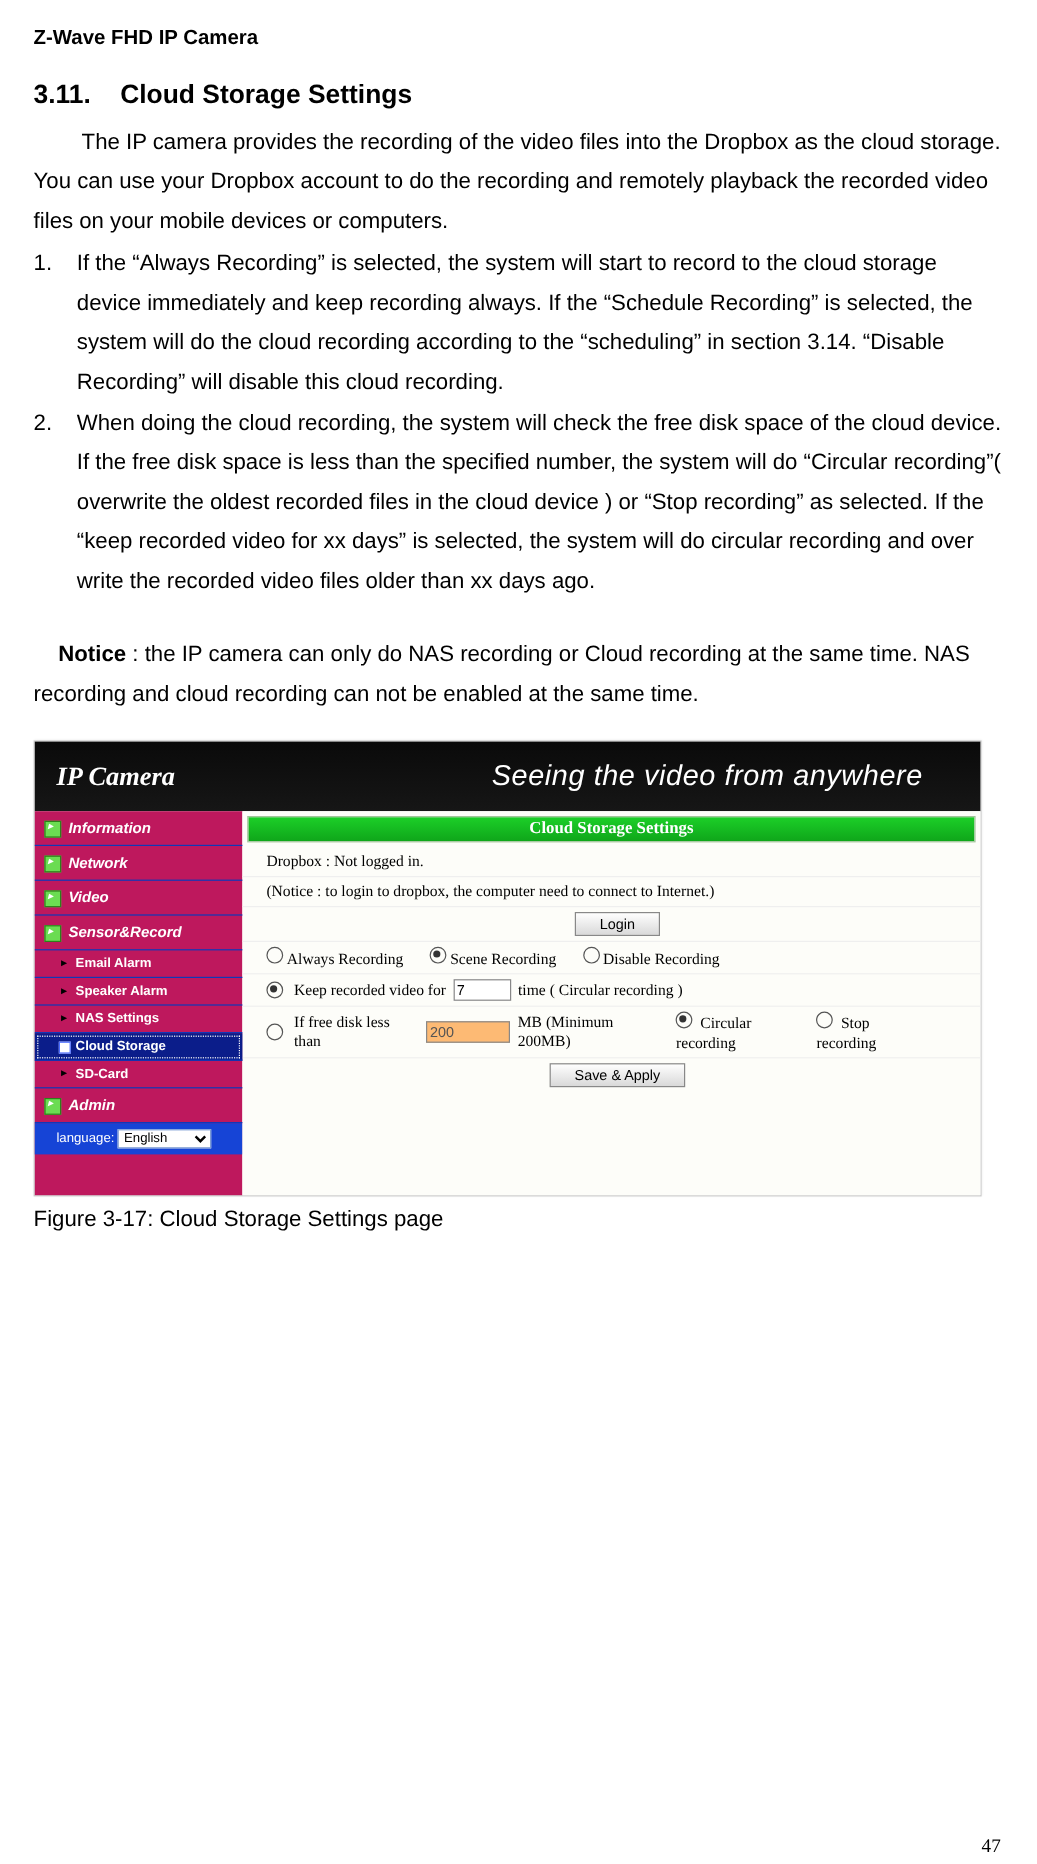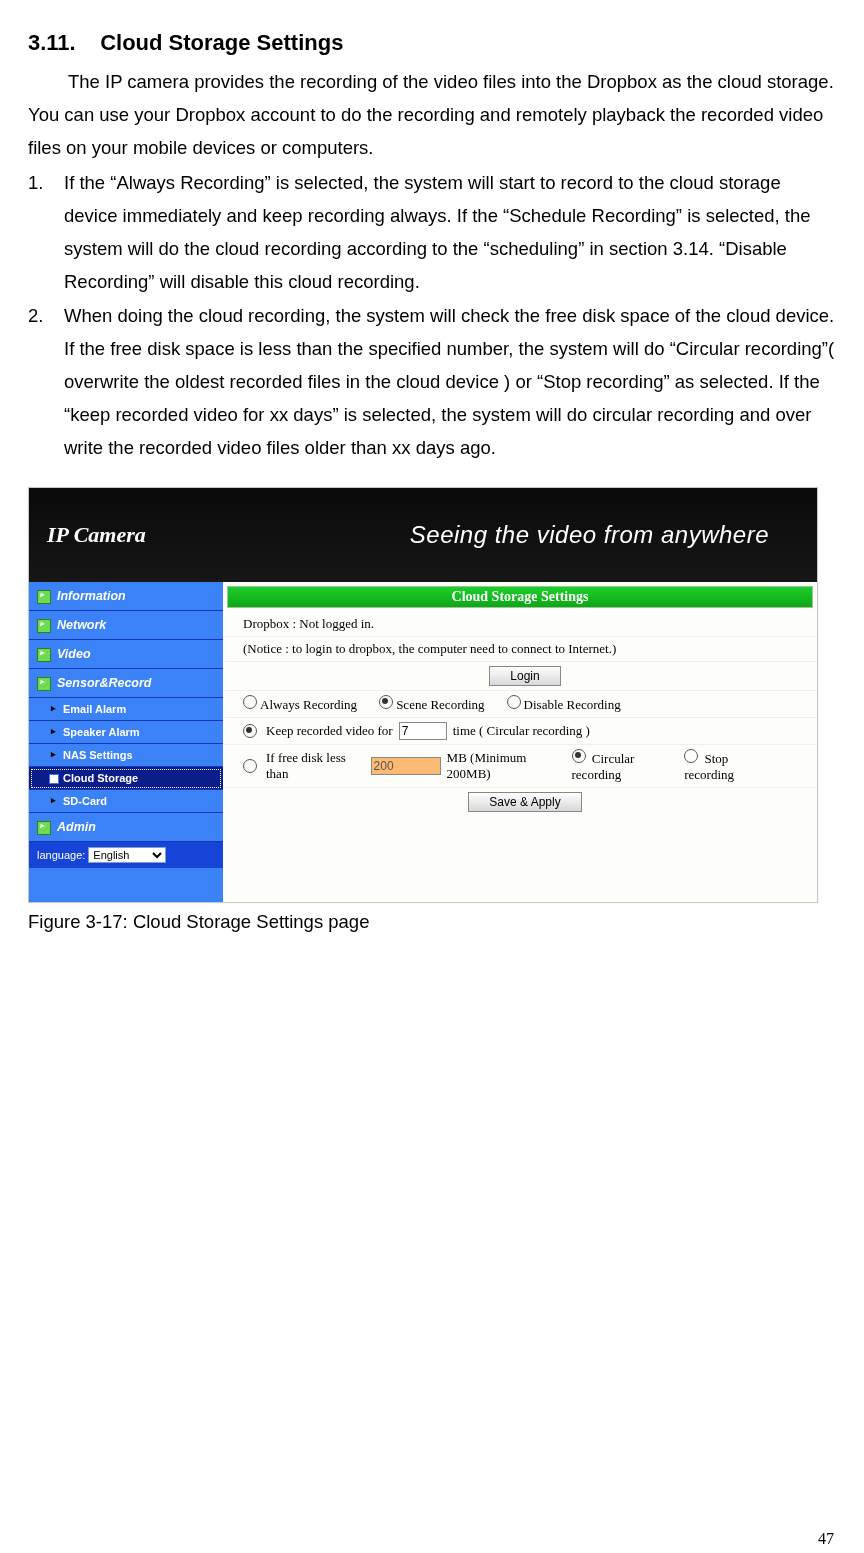--- a/index.html
+++ b/index.html
@@ -47,46 +47,46 @@
 
   
   .app {
     width: 788px;
     border: 1px solid #c8c8c8;
     background: #fff;
     margin-top: 22px;
     box-shadow: 0 0 2px rgba(0,0,0,.08);
   }
   .header-img {
-    height: 70px;
+    height: 58px;
     background: linear-gradient(#0a0a0a,#161616);
     display:flex;
     align-items:center;
     justify-content:space-between;
-    padding: 12px 18px;
+    padding: 0 18px;
   }
   .logo {
     color:#fff;
     font-family: Georgia, serif;
     font-style: italic;
     font-weight: bold;
     font-size: 22px;
   }
   .tagline {
     color:#fff;
     font-family: "Comic Sans MS", cursive, sans-serif;
     font-style: italic;
     font-size: 24px;
     margin-right: 30px;
     letter-spacing: .5px;
   }
   .app-body { display:flex; }
   .sidebar {
-    width: 194px;
-    background: #3b82f6;
+    width: 173px;
+    background: #be185d;
     color:#fff;
     font-size: 12.5px;
     padding-bottom: 30px;
   }
   .nav-item {
     padding: 7px 10px 7px 28px;
     border-bottom:1px solid #1038b8;
     font-weight: bold;
     font-style: italic;
     position:relative;
@@ -128,21 +128,21 @@
   .sub-item.active::before{
     content:"";
     width:8px;height:8px;
     background:#fff;
     border:1px solid #4a6cff;
     left:20px;top:7px;
     position:absolute;
   }
   .lang-row {
     background:#1644d6;
-    padding:5px 8px;
+    padding:5px 18px;
     display:flex;
     align-items:center;
     gap:3px;
     font-size:11px;
     font-style: normal;
     font-weight: normal;
   }
   .lang-row select {
     font-size:11px;
     width:78px;
@@ -207,38 +207,42 @@
     bottom:14px;
     font-size:16px;
     font-family: "Times New Roman", serif;
   }
 </style>
 </head>
 <body>
 
 <div class="page">
 
+  <div class="doc-header">Z-Wave FHD IP Camera</div>
 
   <div class="section-title">
     <span>3.11.</span>&nbsp;&nbsp;&nbsp;
     <span>Cloud Storage Settings</span>
   </div>
 
   <div class="body-text indent">The IP camera provides the recording of the video files into the Dropbox as the cloud storage. You can use your Dropbox account to do the recording and remotely playback the recorded video files on your mobile devices or computers.</div>
 
   <div class="body-text list-item">
     <span class="list-num">1.</span>
     <span>If the “Always Recording” is selected, the system will start to record to the cloud storage device immediately and keep recording always. If the “Schedule Recording” is selected, the system will do the cloud recording according to the “scheduling” in section 3.14. “Disable Recording” will disable this cloud recording.</span>
   </div>
 
   <div class="body-text list-item">
     <span class="list-num">2.</span>
     <span>When doing the cloud recording, the system will check the free disk space of the cloud device. If the free disk space is less than the specified number, the system will do “Circular recording”( overwrite the oldest recorded files in the cloud device ) or “Stop recording” as selected. If the “keep recorded video for xx days” is selected, the system will do circular recording and over write the recorded video files older than xx days ago.</span>
   </div>
 
+  <div class="body-text" style="margin-top:28px;">
+    &nbsp;&nbsp;&nbsp;&nbsp;<span class="notice">Notice</span><span> : the IP camera can only do NAS recording or Cloud recording at the same time. NAS recording and cloud recording can not be enabled at the same time.</span>
+  </div>
 
   <div class="app">
     <div class="header-img">
       <div class="logo">IP Camera</div>
       <div>
         <div class="tagline">Seeing the video from anywhere</div>
       </div>
     </div>
     <div class="app-body">
       <div class="sidebar">

